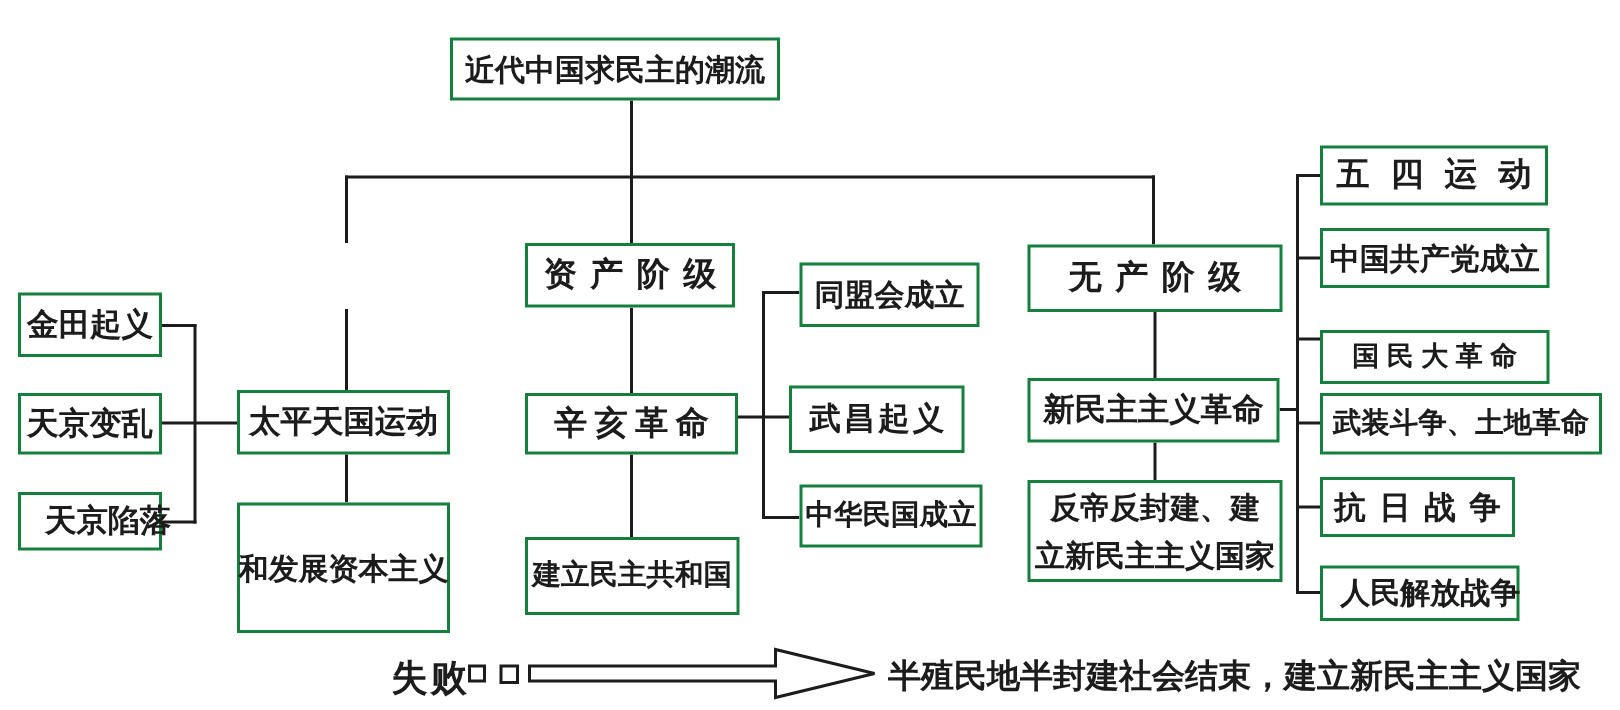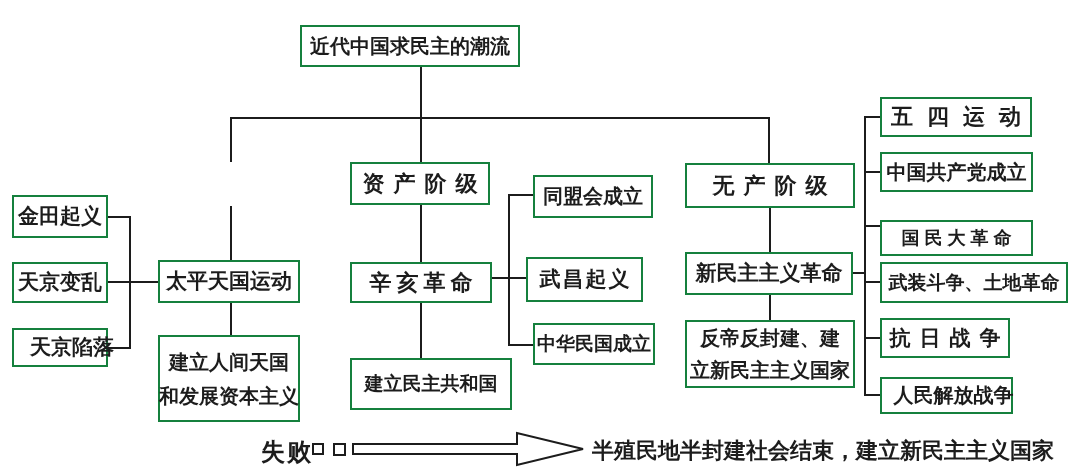--- a/index.html
+++ b/index.html
@@ -93,29 +93,28 @@
 
   <div class="node" style="left:12px;top:328px;width:96px;height:39px;font-size:21px;padding-left:24px;">
     <span>天京陷落</span>
   </div>
 
   <div class="node" style="left:158px;top:260px;width:142px;height:43px;font-size:21px;">
     <span>太平天国运动</span>
   </div>
 
   <div class="node" style="left:158px;top:335px;width:142px;height:87px;font-size:20px;line-height:1.7;">
-    <span>建立人间天国</span>
     <span>和发展资本主义</span>
   </div>
 
   <div class="node" style="left:350px;top:262px;width:142px;height:41px;font-size:22px;">
     <span class="sp4">辛亥革命</span>
   </div>
 
-  <div class="node" style="left:350px;top:358px;width:162px;height:52px;font-size:19px;">
+  <div class="node" style="left:350px;top:358px;width:143px;height:52px;font-size:19px;">
     <span>建立民主共和国</span>
   </div>
 
   <div class="node" style="left:533px;top:175px;width:120px;height:43px;font-size:20px;">
     <span>同盟会成立</span>
   </div>
 
   <div class="node" style="left:526px;top:257px;width:117px;height:45px;font-size:21px;">
     <span class="sp2">武昌起义</span>
   </div>

